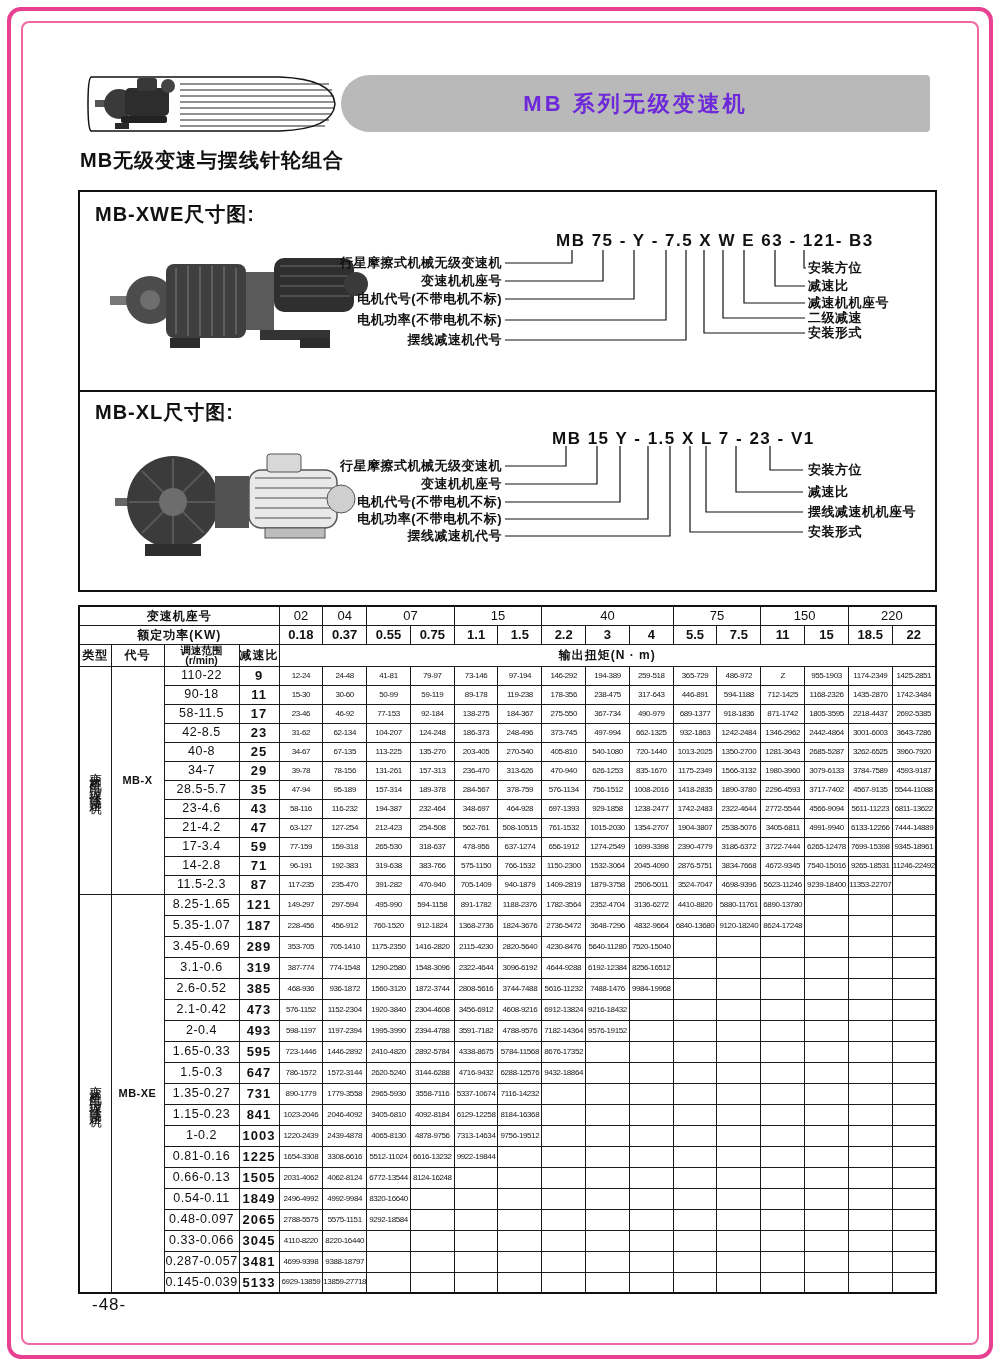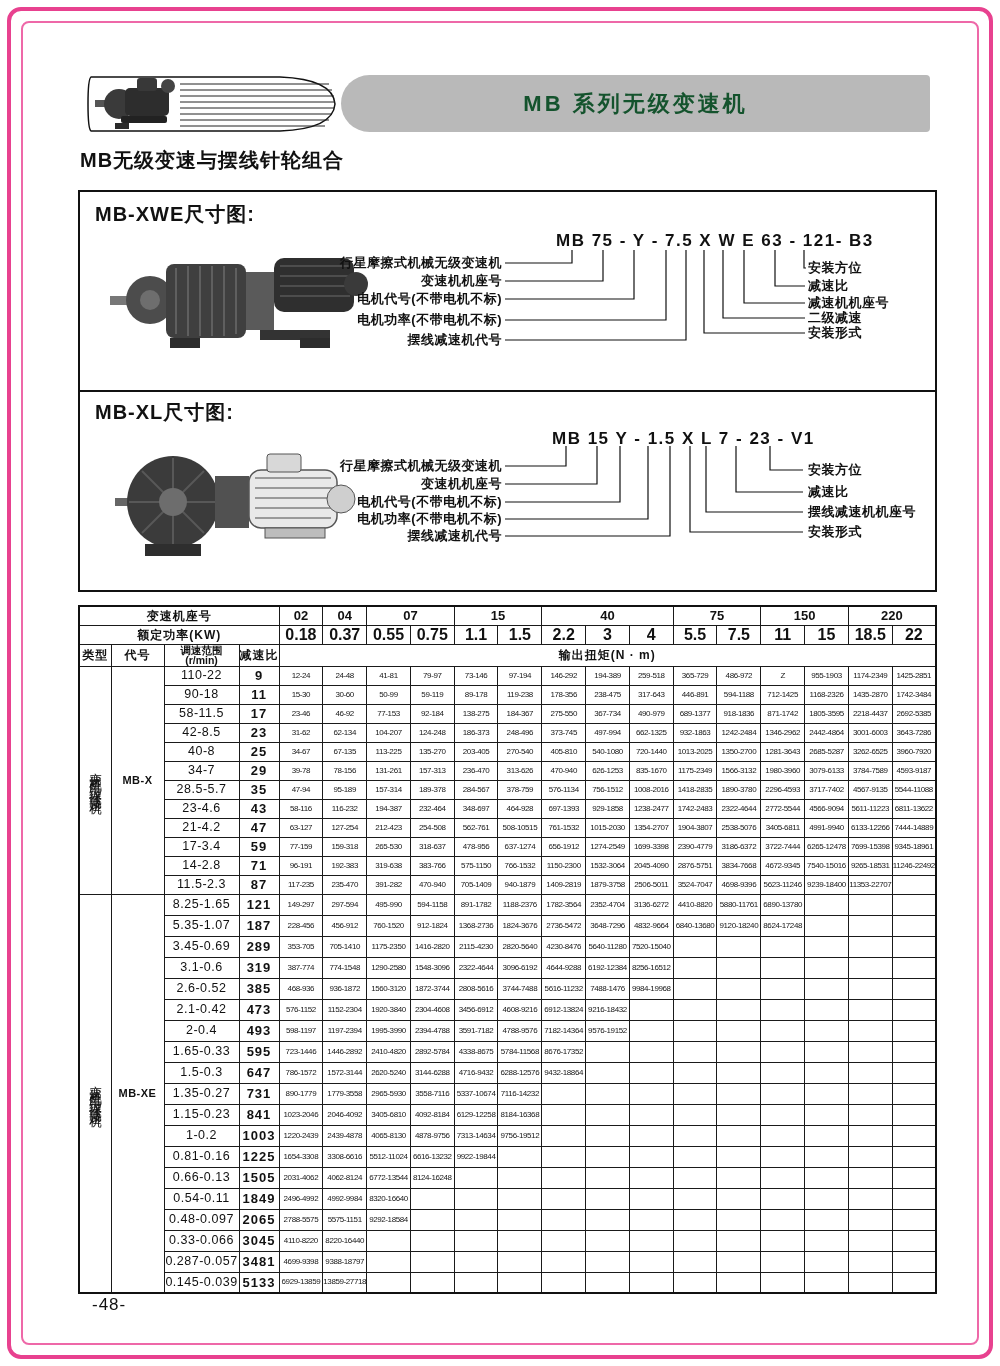--- a/index.html
+++ b/index.html
@@ -5,21 +5,21 @@
   html,body{margin:0;padding:0;background:#fff;}
   #page{position:relative;width:1000px;height:1366px;background:#ffffff;overflow:hidden;
         font-family:"Liberation Sans","DejaVu Sans",sans-serif;color:#111;}
   
   .frame-outer{position:absolute;left:7px;top:7px;right:7px;bottom:7px;border:4px solid #e8418f;border-radius:14px;}
   .frame-inner{position:absolute;left:21px;top:21px;right:21px;bottom:21px;border:2px solid #ee68a8;border-radius:8px;}
   
   .header-art{position:absolute;left:85px;top:74px;width:262px;height:60px;}
   .title-band{position:absolute;left:341px;top:75px;width:589px;height:57px;background:#b9b9b9;
               border-radius:29px 4px 4px 29px;display:flex;align-items:center;justify-content:center;}
-  .title-band .t{font-size:22px;font-weight:bold;letter-spacing:3px;color:#14532d;}
+  .title-band .t{font-size:22px;font-weight:bold;letter-spacing:3px;color:#6d28d9;}
   .subtitle{position:absolute;left:80px;top:147px;font-size:20px;font-weight:bold;letter-spacing:1px;}
   
   .diagram-panel{position:absolute;left:78px;top:190px;width:855px;height:398px;border:2px solid #111;}
   .diagram-divider{position:absolute;left:78px;top:390px;width:859px;height:0;border-top:2px solid #111;}
   .diag-title{position:absolute;font-size:20px;font-weight:bold;letter-spacing:1px;}
   .diag-title.s1{left:95px;top:201px;}
   .diag-title.s2{left:95px;top:399px;}
   .model-code{position:absolute;font-size:17px;font-weight:bold;letter-spacing:1.5px;white-space:nowrap;}
   .model-code.s1{left:556px;top:231px;}
   .model-code.s2{left:552px;top:429px;}
@@ -29,22 +29,22 @@
   svg.lines{position:absolute;left:0;top:0;width:1000px;height:1366px;pointer-events:none;}
   svg.photo{position:absolute;}
   
   .spec-table-wrap{position:absolute;left:78px;top:605px;}
   table.spec{border-collapse:collapse;table-layout:fixed;width:857px;border:2px solid #111;}
   table.spec th,table.spec td{border:1px solid #1a1a1a;padding:0;text-align:center;vertical-align:middle;line-height:1;overflow:hidden;}
   tr.h1{height:19px;} tr.h2{height:19px;} tr.h3{height:18px;}
   tr.s1r{height:19px;} tr.s2r{height:21px;}
   .t-head{font-size:12px;font-weight:bold;letter-spacing:1px;}
   .t-head-small{font-size:10.5px;font-weight:bold;letter-spacing:0;}
-  .t-frame{font-size:13px;font-weight:bold;}
-  .t-power{font-size:16px;font-weight:bold;margin-top:48px;}
+  .t-frame{font-size:13px;font-weight:normal;}
+  .t-power{font-size:13px;font-weight:bold;margin-top:48px;}
   .type-cell span{writing-mode:vertical-rl;text-orientation:upright;font-size:12.5px;letter-spacing:3px;display:inline-block;}
   .code-cell{font-size:11px;font-weight:bold;letter-spacing:0.5px;}
   .speed-cell{font-size:12.5px;letter-spacing:0.5px;}
   .ratio-cell{font-size:13px;font-weight:700;letter-spacing:1px;}
   .torque-cell{font-size:8px;letter-spacing:-0.4px;white-space:nowrap;color:#151515;}
   .page-number{position:absolute;left:92px;top:1295px;font-size:17px;letter-spacing:1px;}
 </style>
 </head>
 <body>
 

